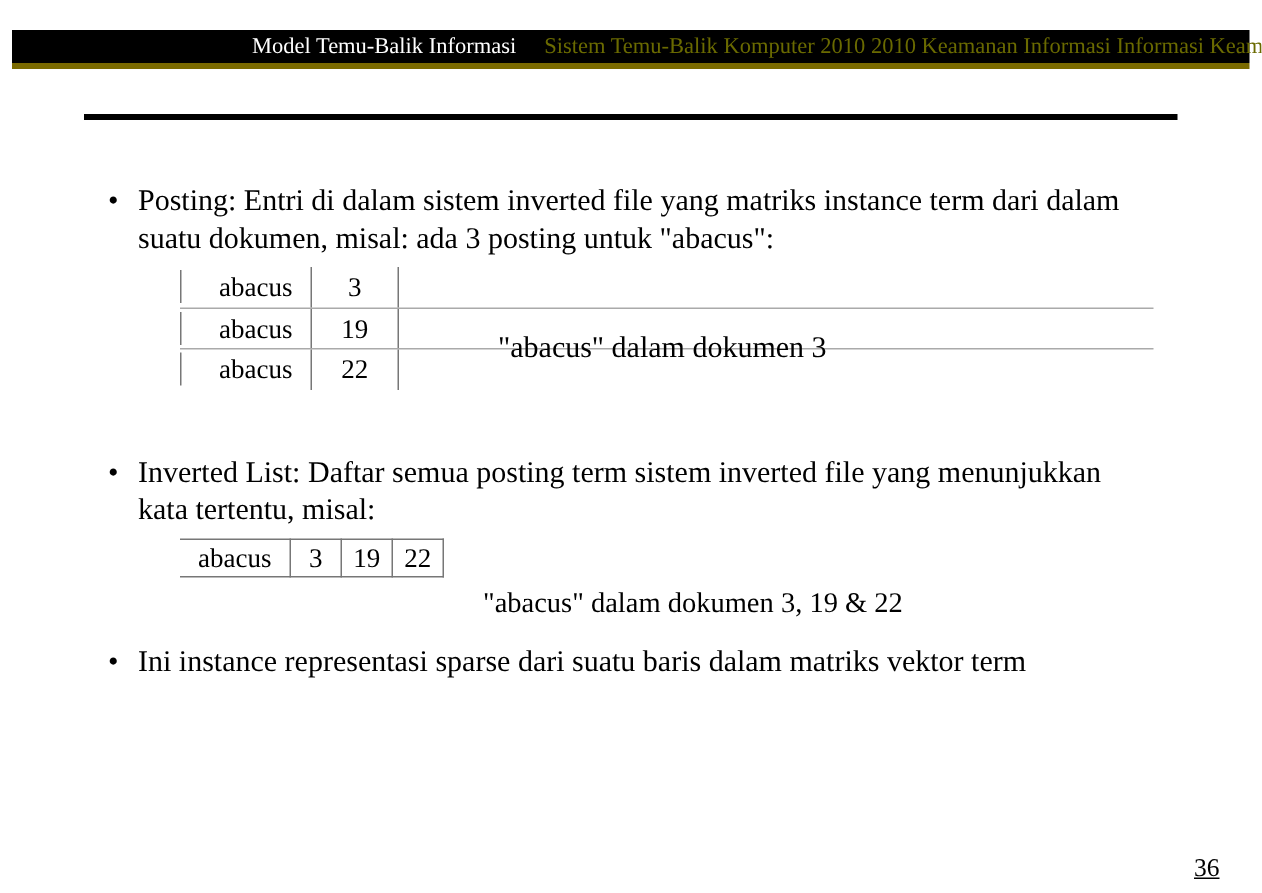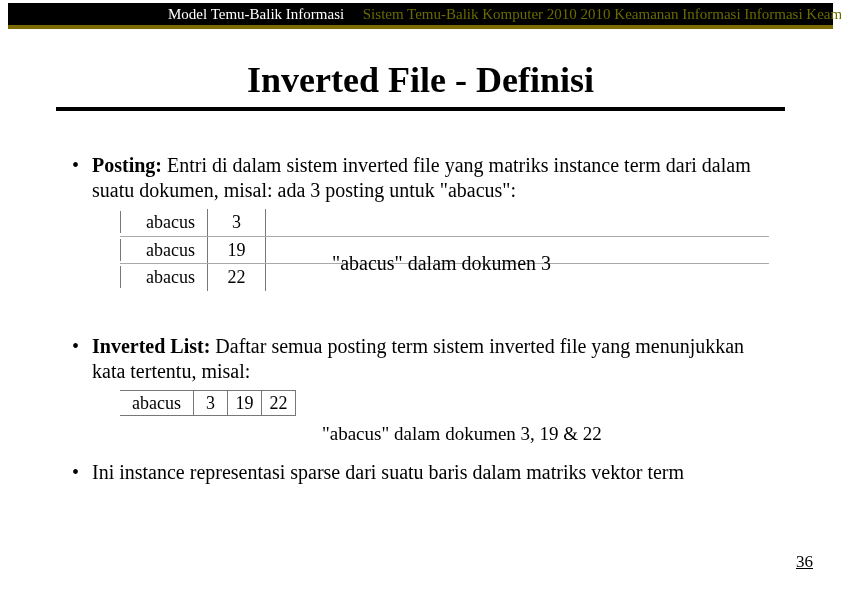--- a/index.html
+++ b/index.html
@@ -1,30 +1,30 @@
 <!DOCTYPE html>
 <html><head>
 <meta charset="utf-8">
 <style>
   * { box-sizing: border-box; margin: 0; padding: 0; }
   html, body { width: 841px; height: 595px; font-family: "Times New Roman", Times, serif; background: #fff; color: #000; overflow: hidden; }
   .slide { width: 841px; height: 595px; position: relative; padding: 0; }
-  .topbar { position: relative; height: 30px; margin: 3px 8px 0 8px; }
+  .topbar { position: relative; height: 30px; margin: 20px 8px 0 8px; }
   .topbar-black { position: absolute; left: 0; right: 0; top: 0; height: 22px; background: #000; }
   .topbar-olive { position: absolute; left: 0; right: 0; top: 22px; height: 4px; background: #7a6a00; }
   .topbar-left { position: absolute; left: 160px; top: 3px; font-size: 15px; color: #fff; }
   .topbar-right { position: absolute; right: -30px; top: 3px; font-size: 15px; color: #6a6a00; white-space: nowrap; }
   .title-wrap { margin: 26px 0 0 0; }
   .title { font-size: 36px; font-weight: bold; text-align: center; }
   .title-underline { height: 4px; background: #000; margin: 6px 56px 0 56px; }
   .content { padding: 42px 72px 0 72px; font-size: 20px; line-height: 1.25; }
   .bullet { display: flex; margin-bottom: 6px; }
   .bullet .dot { width: 20px; flex: none; }
   .bullet .bt { flex: 1; }
-  .bold { font-weight: bold; }
+  .bold { font-weight: normal; }
   .ital { }
   .post-table { margin: 6px 0 6px 48px; }
   .post-table .row { display: flex; align-items: center; font-size: 18px; }
   .post-table .cell-term { width: 74px; text-align: center; border-right: 1px solid #777; padding: 2px 6px; }
   .post-table .cell-val { width: 58px; text-align: center; border-right: 1px solid #777; padding: 2px 6px; }
   .post-table .row + .row { border-top: 1px solid #aaa; }
   .post-table .lead { width: 14px; border-left: 1px solid #777; height: 22px; }
   .explain-r { margin-left: 260px; font-size: 20px; margin-top: -46px; margin-bottom: 40px; }
   .inv-table { margin: 4px 0 2px 48px; }
   .inv-table .row { display: flex; align-items: center; font-size: 18px; }
@@ -39,21 +39,20 @@
 <div class="slide">
 
   <div class="topbar">
     <div class="topbar-black"></div>
     <div class="topbar-olive"></div>
     <div class="topbar-left">Model Temu-Balik Informasi</div>
     <div class="topbar-right">Sistem Temu-Balik Komputer 2010 2010 Keamanan Informasi Informasi Keamana</div>
   </div>
 
   <div class="title-wrap">
-    <div class="title">Inverted File - Definisi</div>
     <div class="title-underline"></div>
   </div>
 
   <div class="content">
 
     <div class="bullet">
       <div class="dot">•</div>
       <div class="bt">
         <span class="bold">Posting:</span><span> Entri di dalam sistem inverted file yang matriks </span><span class="ital">instance</span><span> term dari dalam suatu dokumen, misal: ada 3 posting untuk "abacus":</span>
       </div>

